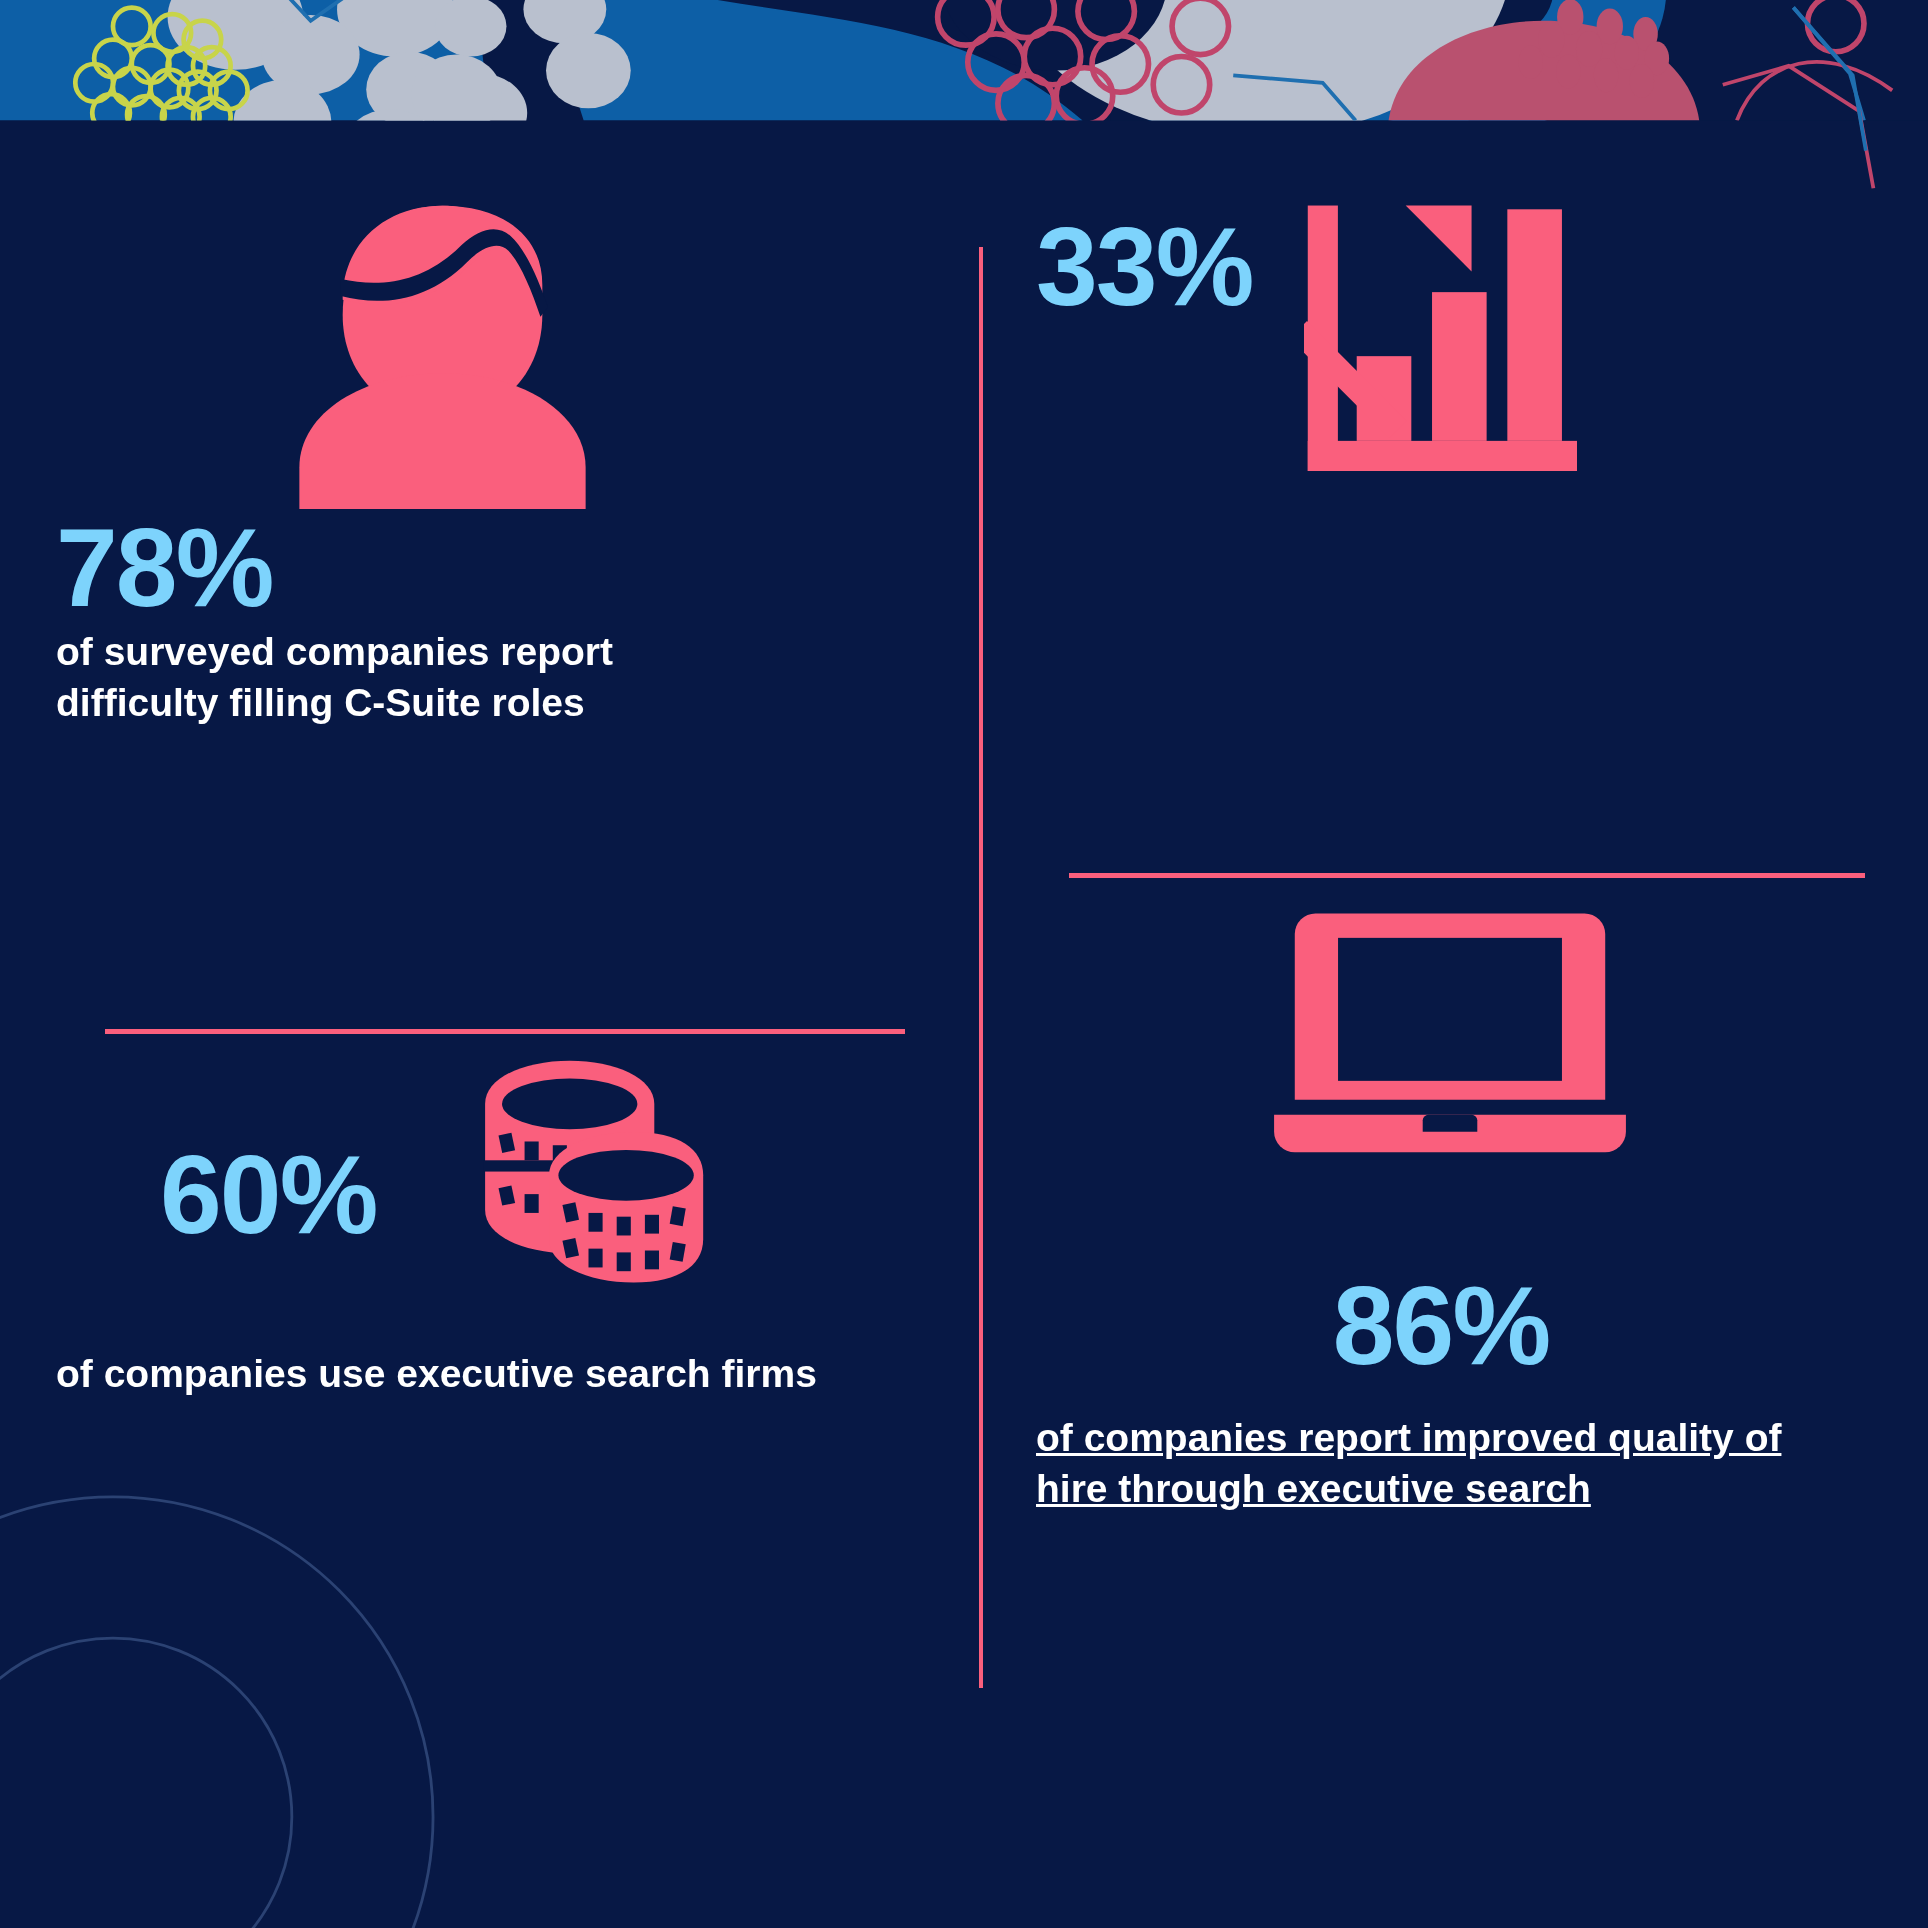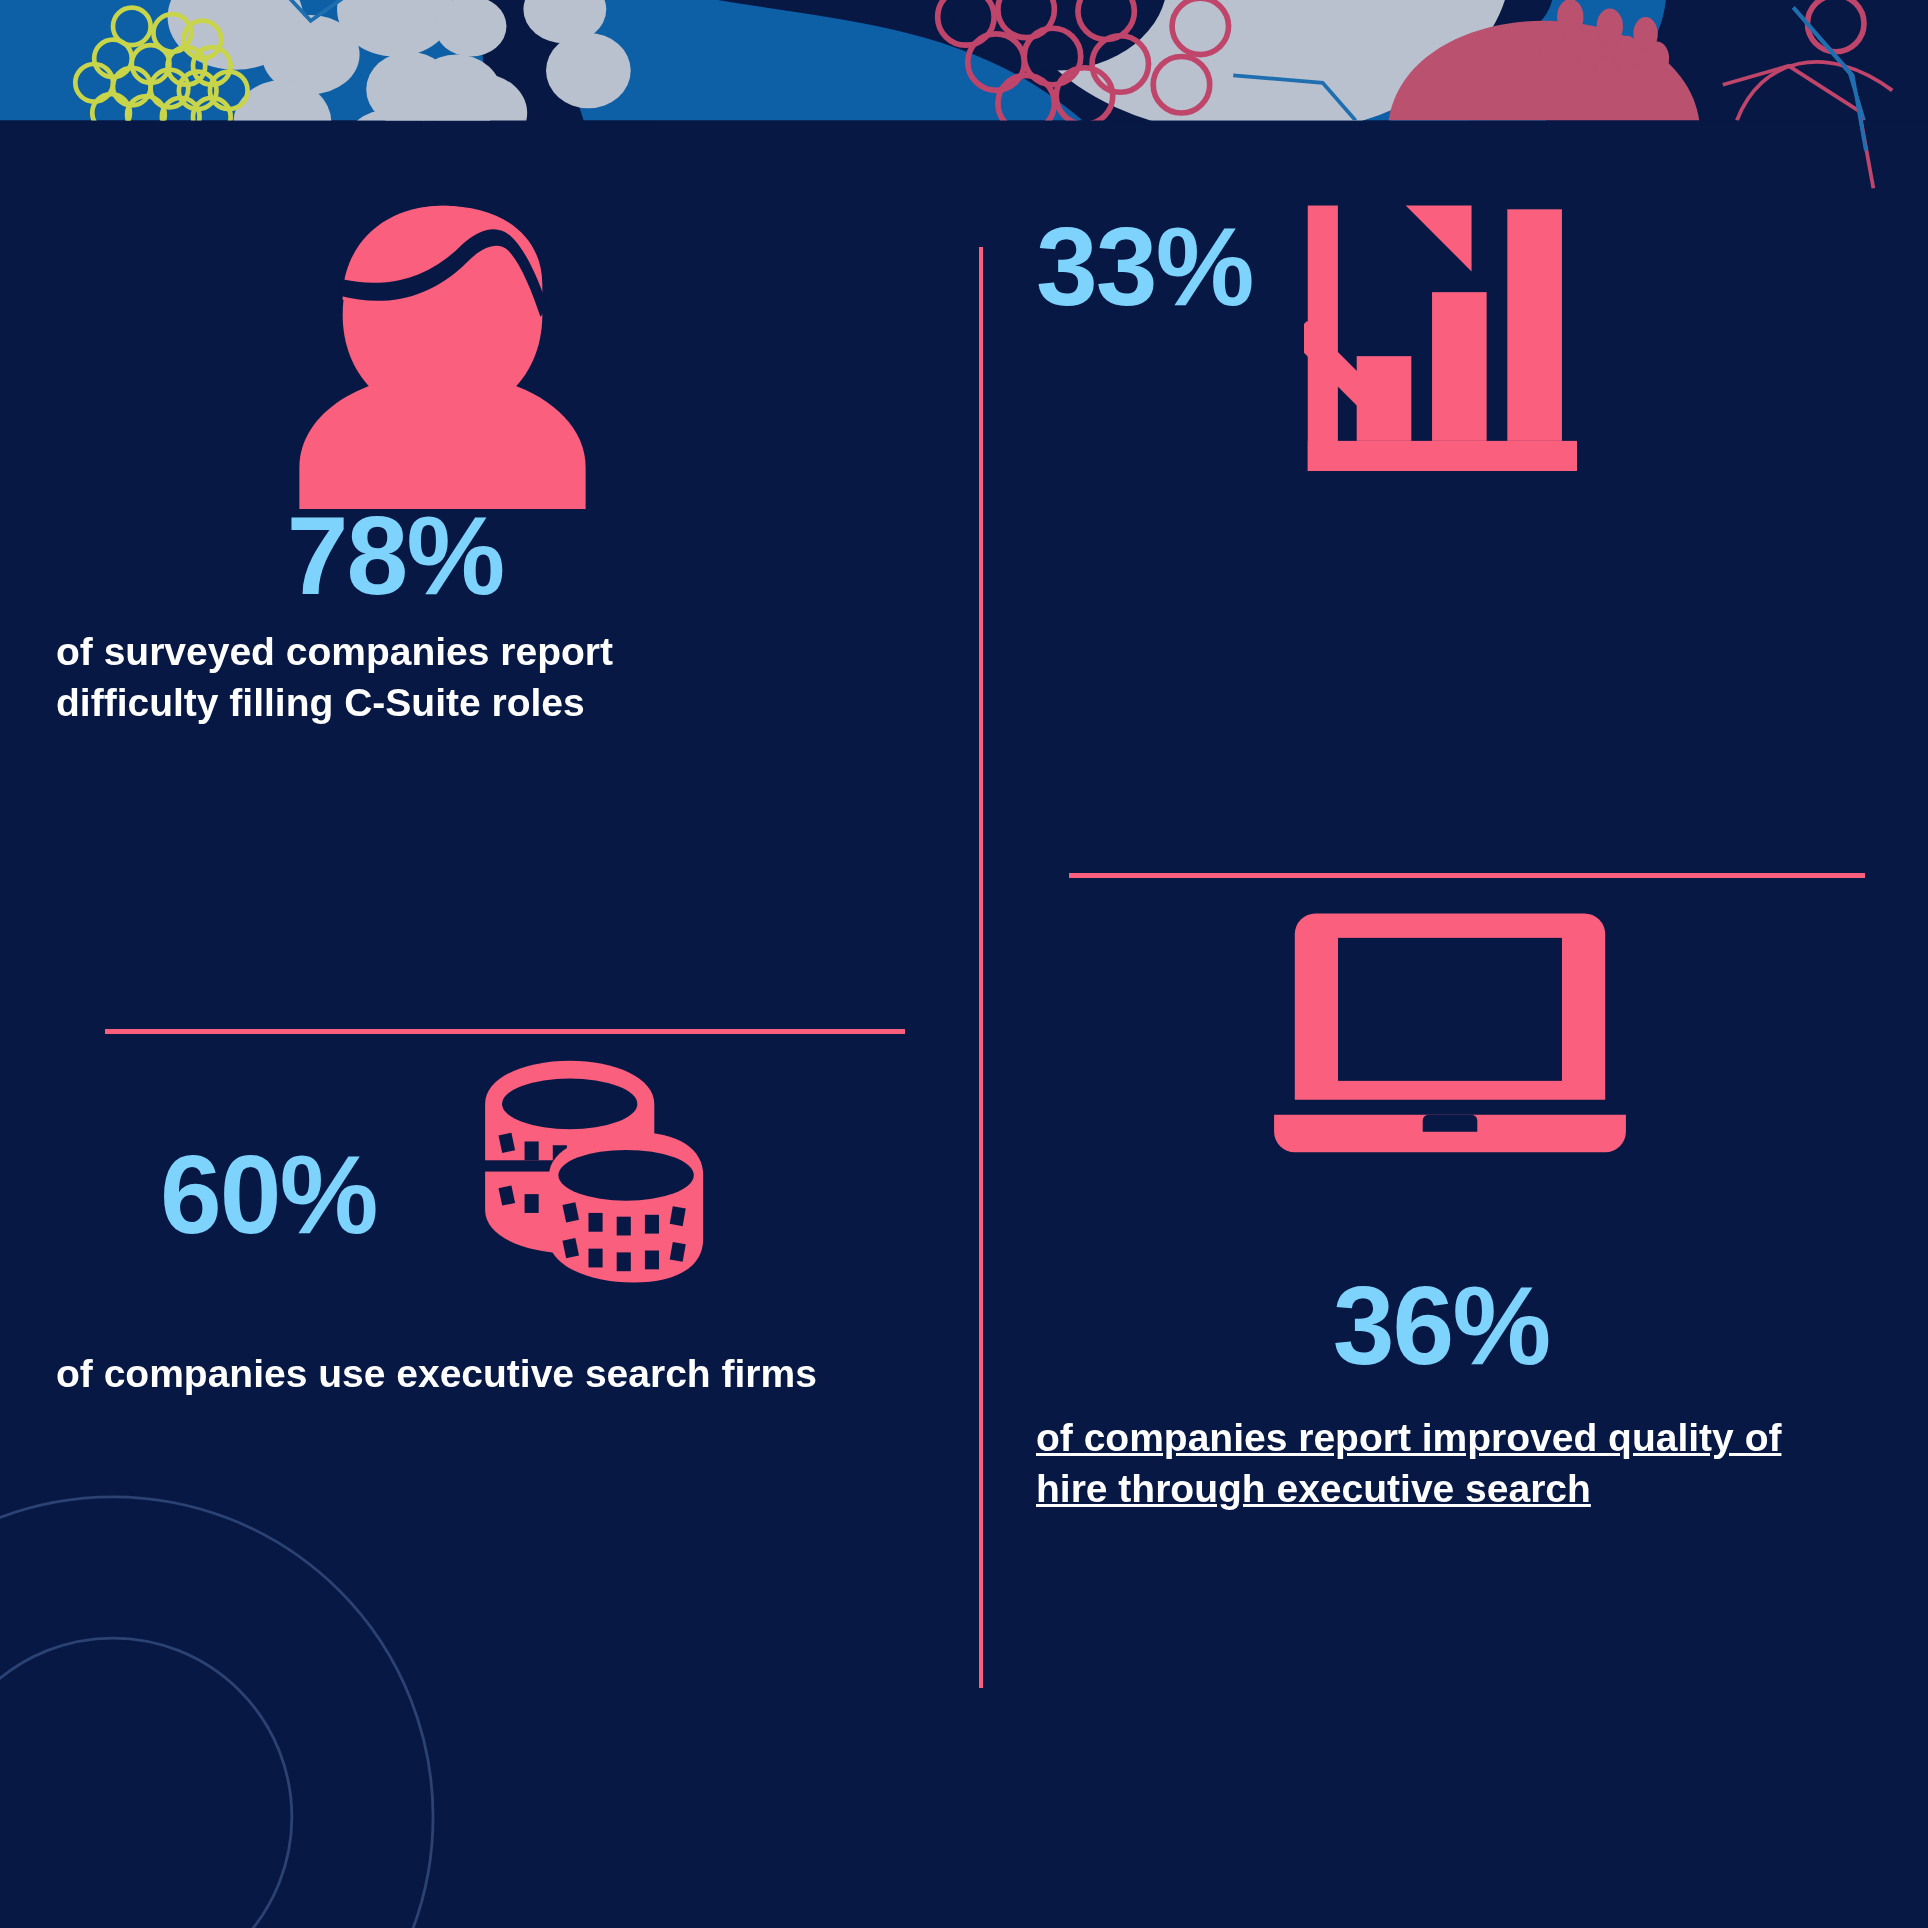--- a/index.html
+++ b/index.html
@@ -69,21 +69,21 @@
   .stat-cap {
     color: #ffffff;
     font-weight: 700;
     font-size: 39px;
     line-height: 1.32;
     letter-spacing: 0px;
   }
 
   
   .tl-icon   { position:absolute; left: 217px; top: 0px; width: 339px; height: 311px; }
-  .tl-num    { position:absolute; left: 0; top: 303px; width: 678px; text-align:center; }
+  .tl-num    { position:absolute; left: 0; top: 315px; width: 678px; }
   .tl-cap    { position:absolute; left: 0; top: 428px; width: 678px; }
 
   
   .bl-num    { position:absolute; left: 104px; top: 85px; }
   .bl-icon   { position:absolute; left: 410px; top: 0px;  width: 245px; height: 235px; }
   .bl-cap    { position:absolute; left: 0; top: 293px; width: 810px; text-align:left; }
 
   
   .tr-num    { position:absolute; left: 0px;  top: 14px; }
   .tr-icon   { position:absolute; left: 268px; top: 0px; width: 273px; height: 273px; }
@@ -322,19 +322,19 @@
           <path d="M62,10 h286 a22,22 0 0 1 22,22 v176 h-330 v-176 a22,22 0 0 1 22,-22 z"></path>
 
           <path d="M18,224 h374 v18 a22,22 0 0 1 -22,22 h-330 a22,22 0 0 1 -22,-22 z"></path>
         </g>
 
         <rect x="86" y="36" width="238" height="152" fill="#071845"></rect>
 
         <path d="M182,224 h46 a6,6 0 0 1 6,6 v12 h-58 v-12 a6,6 0 0 1 6,-6 z" fill="#071845"></path>
       </svg>
 
-      <div class="stat-num br-num">36%</div>
+      <div class="stat-num br-num">86%</div>
       <div class="stat-cap br-cap">of companies report improved quality of hire through executive search</div>
     </div>
 
   </div>
 </div>
 
 
 </body></html>

